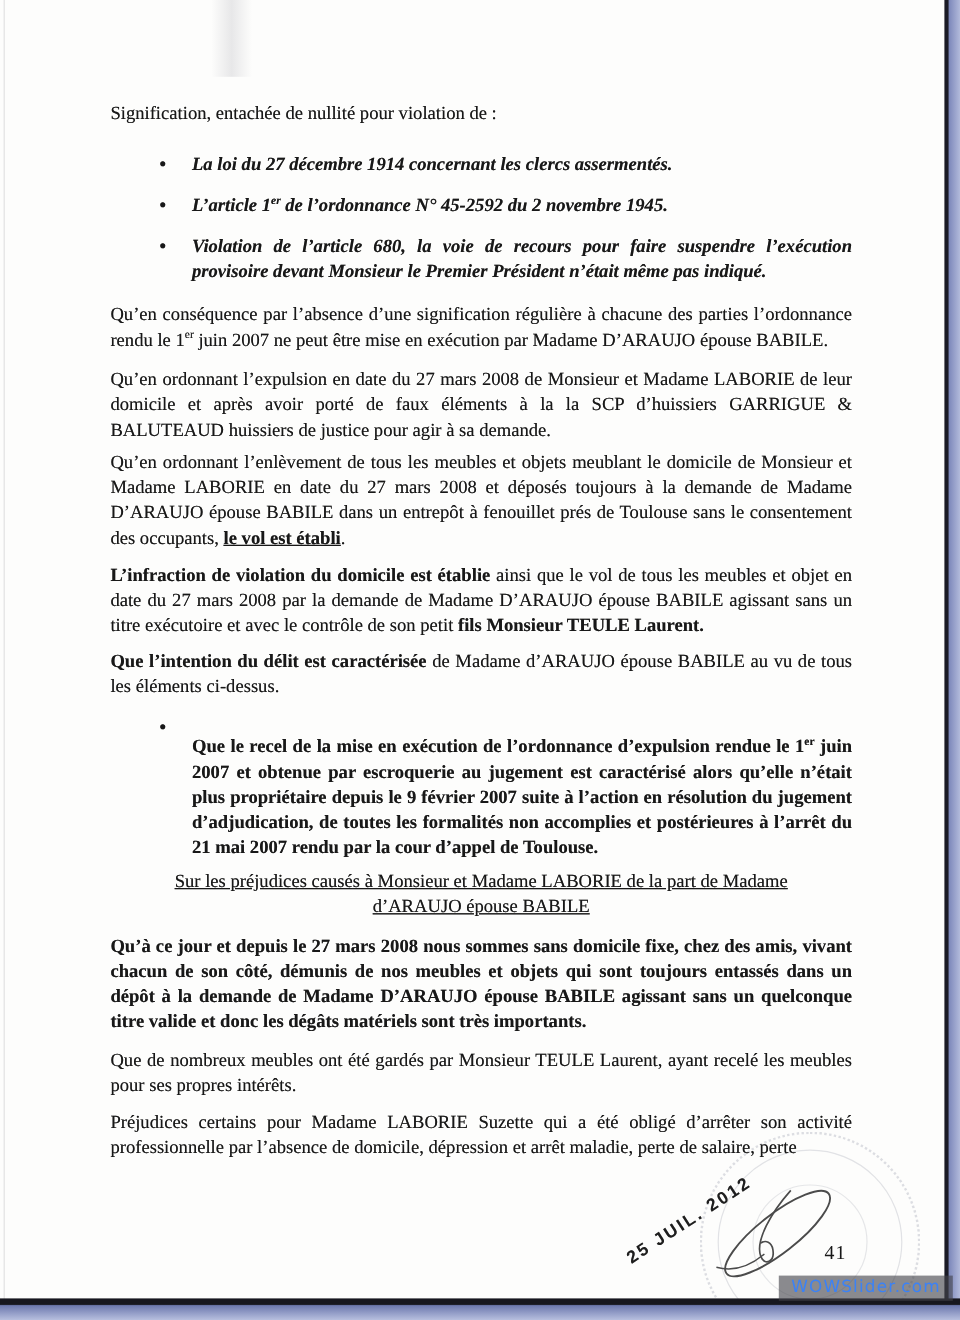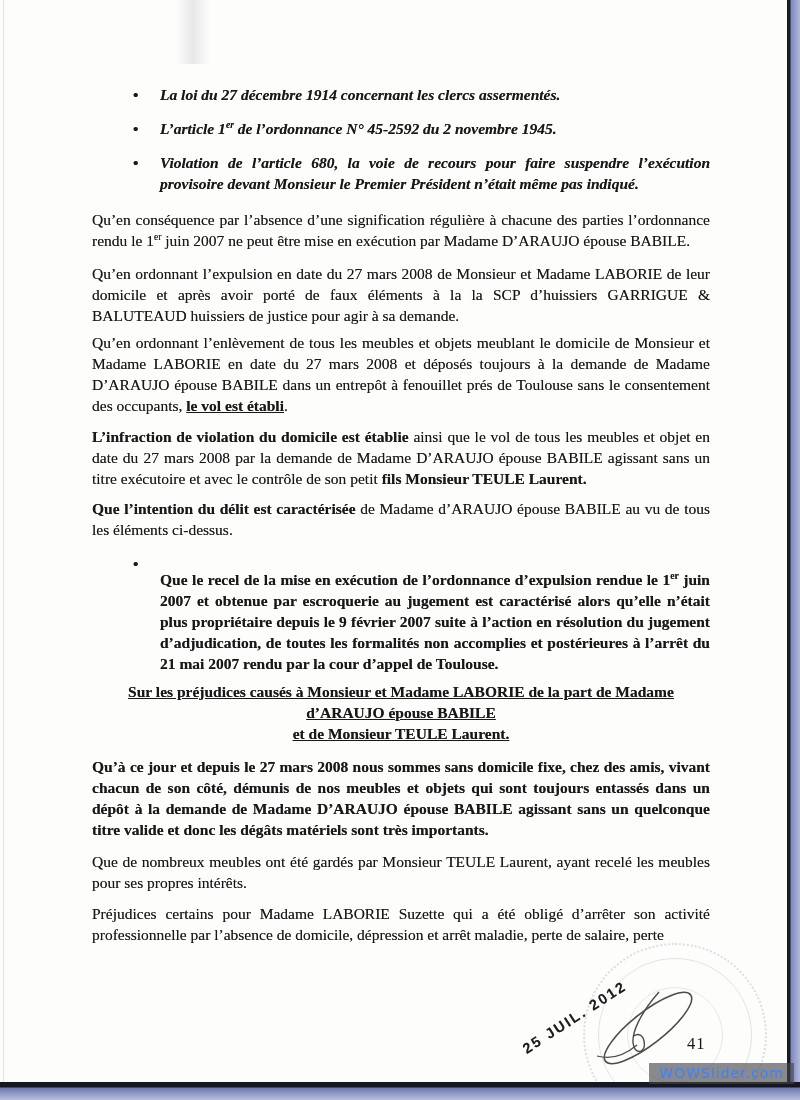--- a/index.html
+++ b/index.html
@@ -28,21 +28,21 @@
   .p1{margin-top:15px !important;}
   .p2{margin-top:12px !important;}
   .p3{margin-top:6px !important;}
   .p4{margin-top:10px !important;}
   .p5{margin-top:9px !important;}
   .recel{display:flex;margin:13px 0 0 41px;font-weight:bold;}
   .recel .bt2{text-align:justify;margin-top:16px;}
   .b{font-weight:bold;}
   .bu{font-weight:bold;text-decoration:underline;}
   sup{font-size:0.62em;line-height:0;vertical-align:super;}
-  .heading{margin-top:7px;text-align:center;font-weight:bold;}
+  .heading{margin-top:7px;text-align:center;font-weight:normal;}
   .heading div{text-decoration:underline;}
   .p6{margin-top:12px !important;font-weight:bold;}
   .p7{margin-top:11px !important;}
   .p8{margin-top:10px !important;}
   
   .seal{
     position:absolute;left:583px;top:943px;width:180px;height:180px;border-radius:50%;
     border:2px dotted rgba(145,150,165,0.30);z-index:1;
   }
   .seal::before{
@@ -81,20 +81,21 @@
 </head>
 <body>
 
 <div class="left-scan-line"></div>
 <div class="scan-streak"></div>
 
 <div class="seal"></div>
 
 <div class="content">
 
+  <p class="intro">Signification, entachée de nullité pour violation de :</p>
 
   <ul class="bullets">
     <li>
       <span class="marker">•</span>
       <span class="bt">La  loi du 27 décembre 1914 concernant les clercs assermentés.</span>
     </li>
     <li>
       <span class="marker">•</span>
       <span class="bt"><span>L’article 1</span><sup>er</sup><span> de l’ordonnance N° 45-2592 du 2 novembre 1945.</span></span>
     </li>
@@ -115,21 +116,20 @@
   <p class="p5"><span class="b">Que l’intention du délit est caractérisée</span><span> de Madame d’ARAUJO épouse BABILE au vu de tous les éléments ci-dessus.</span></p>
 
   <div class="recel">
     <span class="marker">•</span>
     <span class="bt2"><span>Que le recel de la mise en exécution de l’ordonnance d’expulsion rendue le 1</span><sup>er</sup><span> juin 2007 et obtenue par escroquerie au jugement est caractérisé alors qu’elle n’était plus propriétaire depuis le 9 février 2007 suite à l’action en résolution du jugement d’adjudication, de toutes les formalités non accomplies et postérieures à l’arrêt du 21 mai 2007 rendu par la cour d’appel de Toulouse.</span></span>
   </div>
 
   <div class="heading">
     <div>Sur les préjudices causés à Monsieur et Madame LABORIE de la part de Madame</div>
     <div>d’ARAUJO épouse BABILE</div>
-    <div>et de Monsieur TEULE Laurent.</div>
   </div>
 
   <p class="p6">Qu’à ce jour et depuis le 27 mars 2008 nous sommes sans domicile fixe, chez des amis, vivant chacun de son côté, démunis de nos meubles et objets qui sont toujours entassés dans un dépôt à la demande de Madame D’ARAUJO épouse BABILE agissant sans un quelconque titre valide et donc les dégâts matériels sont très importants.</p>
 
   <p class="p7">Que de nombreux meubles ont été gardés par Monsieur TEULE Laurent, ayant recelé les meubles pour ses propres intérêts.</p>
 
   <p class="p8">Préjudices certains pour Madame LABORIE Suzette qui a été obligé d’arrêter son activité professionnelle par l’absence de domicile, dépression et arrêt maladie, perte de salaire, perte</p>
 
 </div>
 

